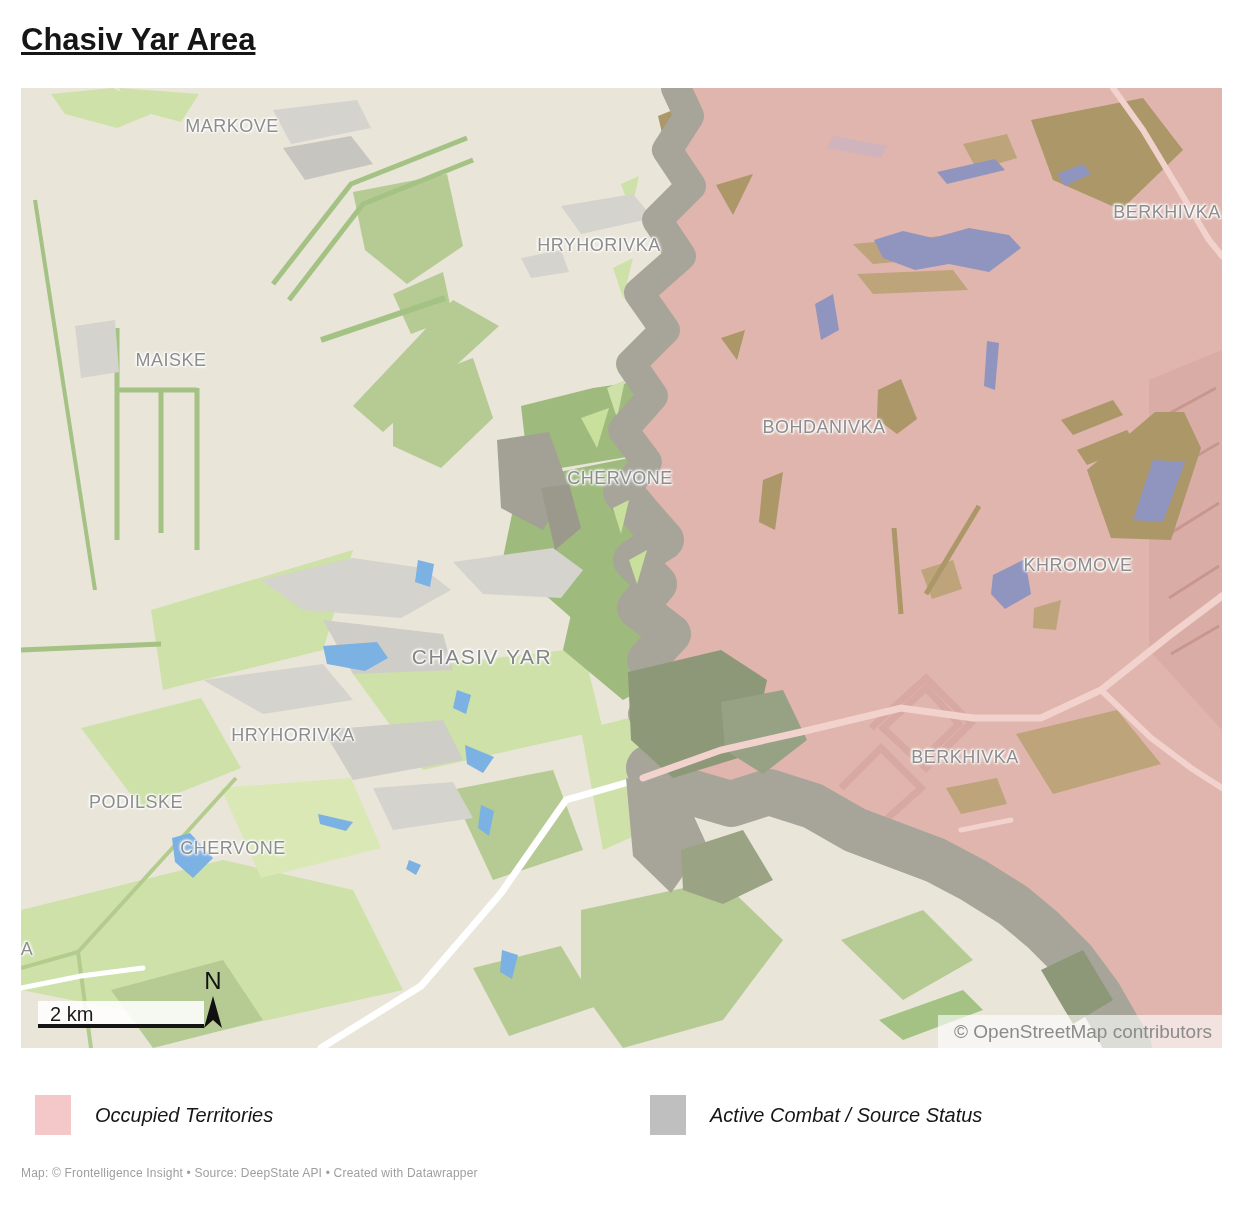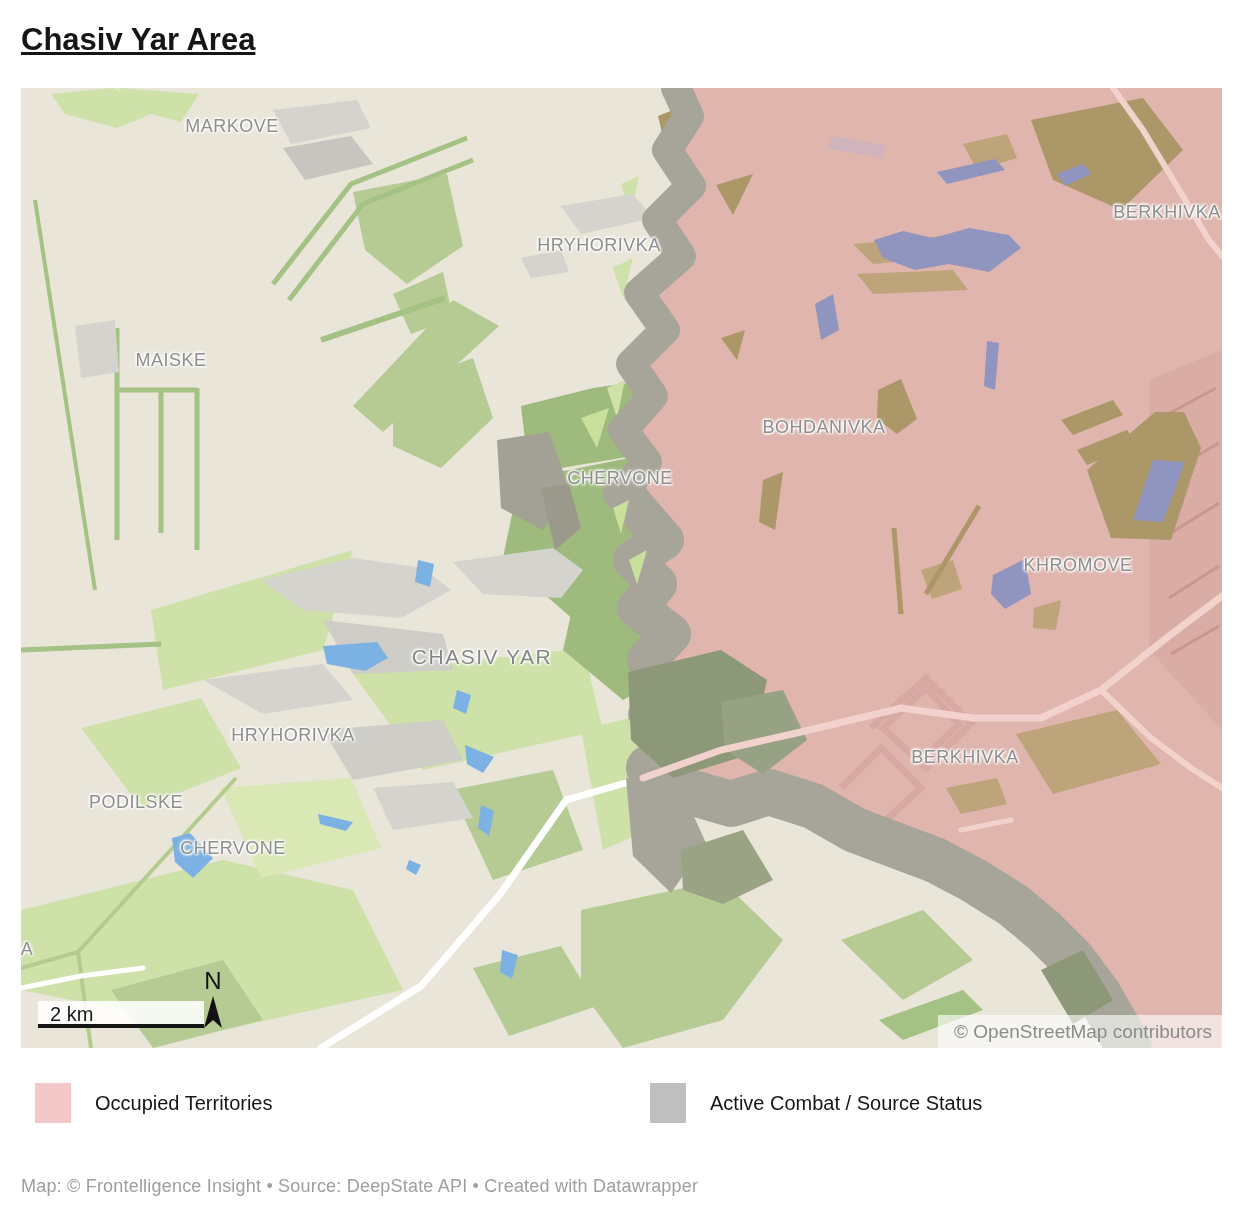--- a/index.html
+++ b/index.html
@@ -11,24 +11,24 @@
   .map-label { position:absolute; transform:translate(-50%,-50%); font-size:18px; color:#8d8d8d; letter-spacing:0.5px; white-space:nowrap;
     text-shadow:0 0 3px #fff, 0 0 3px #fff, 0 0 4px #fff, 1px 1px 2px #fff, -1px -1px 2px #fff; }
   .map-label.lbl-lg { font-size:21px; letter-spacing:1.5px; color:#868686;margin-left:24px; }
   .scalebar { position:absolute; left:17px; top:913px; width:166px; height:27px; background:rgba(255,255,255,0.88); border-bottom:4px solid #151515; }
   .scalebar span { display:block; padding-left:12px; font-size:20px; line-height:26px; color:#1a1a1a; }
   .north { position:absolute; left:172px; top:880px; width:40px; text-align:center; }
   .north .n-letter { display:block; font-size:24px; color:#111; font-weight:400; line-height:26px; }
   .north svg { display:block; margin:2px auto 0; }
   .attribution { position:absolute; right:0; bottom:0; height:33px; line-height:33px; padding:0 10px 0 16px; background:rgba(255,255,255,0.62); color:#8b8b8b; font-size:19px; white-space:nowrap; }
   .legend { position:absolute; left:0; top:1083px; width:1240px; height:40px; }
-  .legend-item { position:absolute; top:0; height:40px; }
+  .legend-item { position:absolute; top:12px; height:40px;font-style:italic; }
   .legend-item .swatch { position:absolute; left:0; top:0; width:36px; height:40px; }
   .legend-item .legend-label { position:absolute; left:60px; top:0; line-height:40px; font-size:20px; color:#161616; white-space:nowrap; }
-  .footer { position:absolute; left:21px; top:1166px; font-size:18px; color:#9e9e9e; letter-spacing:0.2px;margin-top:10px; }
+  .footer { position:absolute; left:21px; top:1166px; font-size:12px; color:#9e9e9e; letter-spacing:0.2px; }
 </style>
 </head>
 <body>
 
 <div class="page">
 
   <h1 class="title">Chasiv Yar Area</h1>
 
   <div class="map">
     <svg class="base" viewBox="0 0 1201 960" preserveAspectRatio="none">

